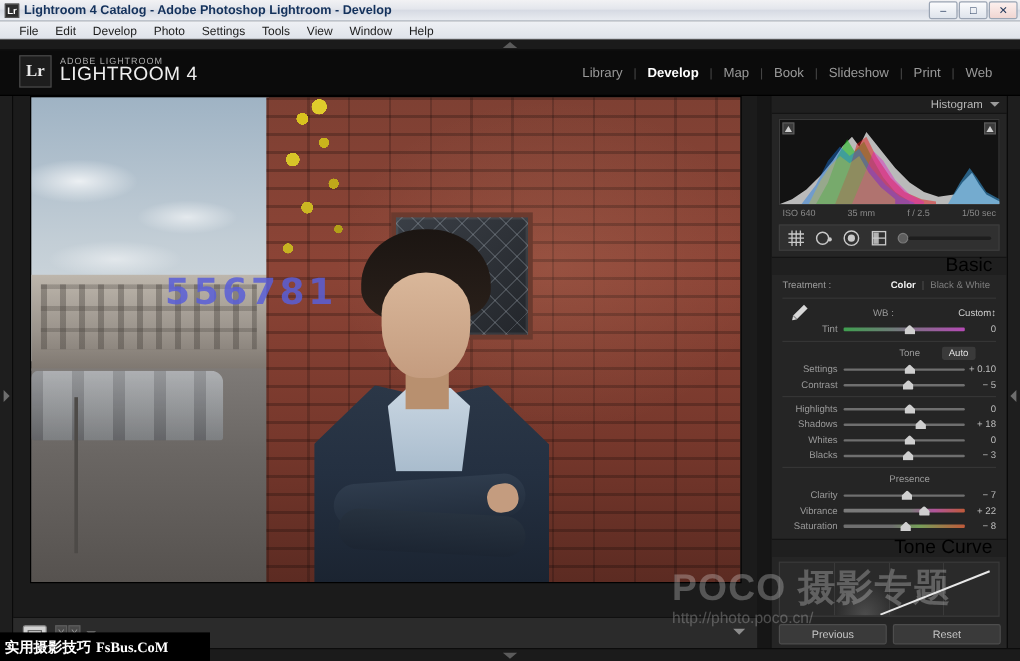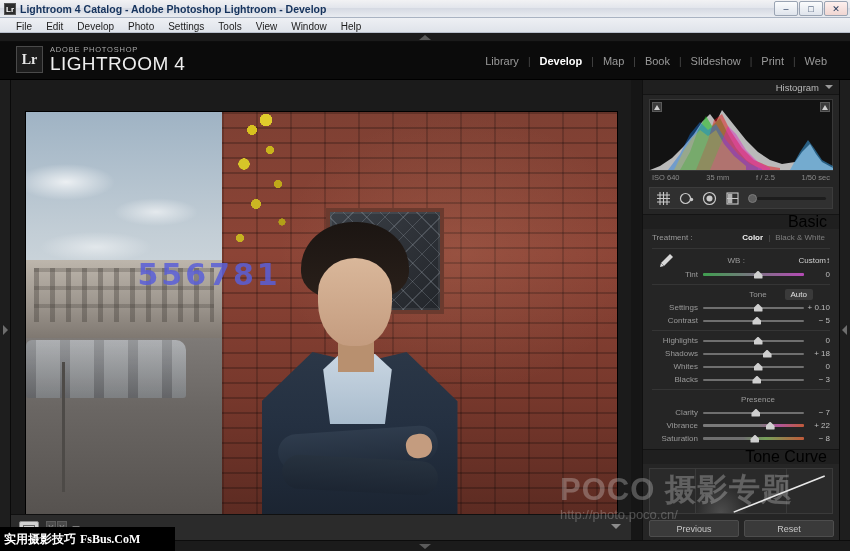--- a/index.html
+++ b/index.html
@@ -64,21 +64,21 @@
     border-bottom:1px solid #000;
   }
   .identity { position:absolute; left:16px; top:4px; display:flex; align-items:center; gap:7px;}
   .lr-badge {
     width:27px;height:27px;background:#1d1d1d;border:1px solid #4a4a4a;
     color:#e8e8e8; font-size:14px; font-weight:bold; line-height:25px; text-align:center;
     font-family:"Liberation Serif", serif;
   }
   .identity-text { line-height:1.05; }
   .identity-sub { font-size:7.5px; letter-spacing:.8px; color:#a9a9a9; }
-  .identity-main { font-size:19px; letter-spacing:.4px; color:#efefef; }
+  .identity-main { font-size:16px; letter-spacing:.4px; color:#efefef; }
 
   .modules {
     position:absolute; right:14px; top:13px;
     display:flex; align-items:flex-end; gap:0;
   }
   .module { font-size:11px; color:#9a9a9a; padding:0 9px; }
   .module.active { color:#ffffff; font-weight:bold; }
   .module-sep { color:#4a4a4a; font-size:10px; }
 
   
@@ -101,22 +101,22 @@
     width:0;height:0;border-top:5px solid transparent;border-bottom:5px solid transparent;
     border-right:5px solid #6e6e6e;
   }
 
   
   .center {
     position:absolute; left:11px; top:47px; width:620px; height:460px;
     background:#1b1b1b;
   }
   .photo-stage {
-    position:absolute; left:0; top:16px; width:620px; height:420px;
-    display:flex; align-items:flex-end; justify-content:center;
+    position:absolute; left:0; top:1px; width:620px; height:420px;
+    display:flex; align-items:flex-start; justify-content:center;
   }
   .photo {
     position:relative; width:591px; height:404px;
     background: #2a2a2a; overflow:hidden;
     box-shadow: 0 0 0 1px #000;
   }
   
   .ph-sky {
     position:absolute; left:0; top:0; width:198px; height:220px;
     background: linear-gradient(to bottom,#9fb3c4 0%, #c3ced6 55%, #d8dee1 100%);
@@ -453,21 +453,21 @@
   <div class="lr">
 
     <div class="top-arrow-strip">
       <div class="top-arrow"></div>
     </div>
 
     <div class="lr-header">
       <div class="identity">
         <div class="lr-badge">Lr</div>
         <div class="identity-text">
-          <div class="identity-sub">ADOBE PHOTOSHOP</div>
+          <div class="identity-sub">ADOBE LIGHTROOM</div>
           <div class="identity-main">LIGHTROOM 4</div>
         </div>
       </div>
       <div class="modules">
         <div class="module">Library</div>
         <div class="module-sep">|</div>
         <div class="module active">Develop</div>
         <div class="module-sep">|</div>
         <div class="module">Map</div>
         <div class="module-sep">|</div>

